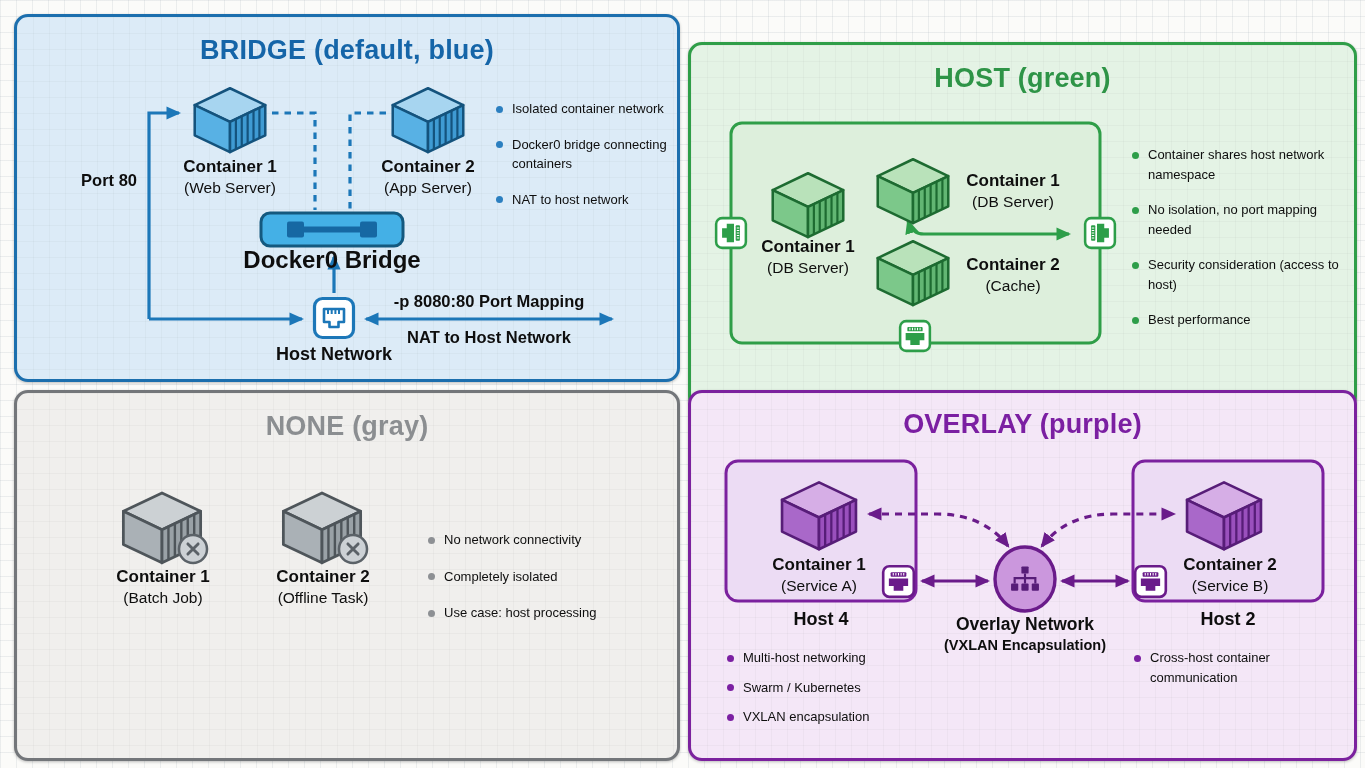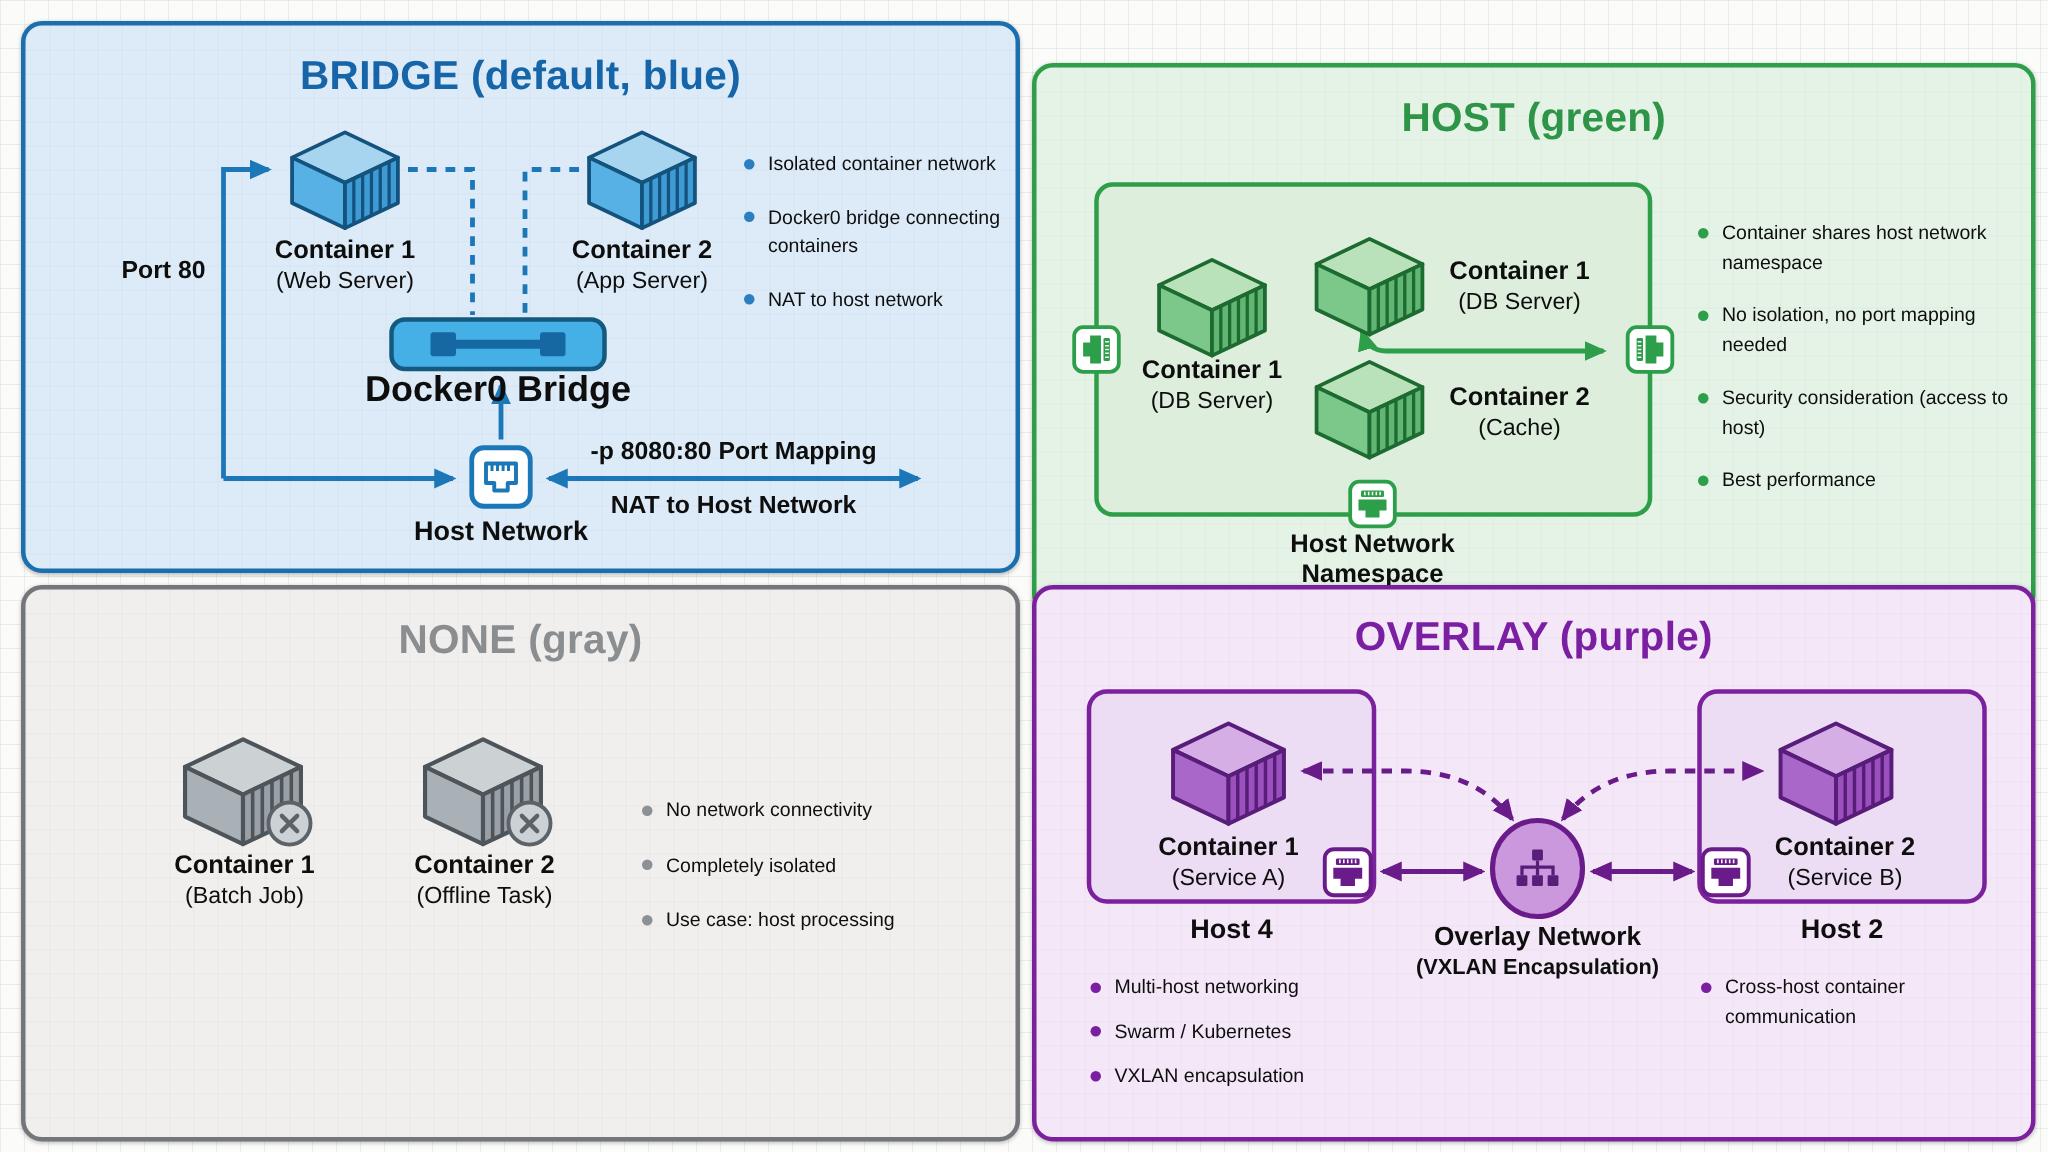--- a/index.html
+++ b/index.html
@@ -153,21 +153,20 @@
     <use href="#rj45-solid" class="port-green" x="23" y="171" width="34" height="34" transform="rotate(90 40 188)"></use>
     <use href="#rj45-solid" class="port-green" x="392" y="171" width="34" height="34" transform="rotate(-90 409 188)"></use>
     <use href="#rj45-solid" class="port-green" x="207" y="274" width="34" height="34"></use>
   </svg>
   <div class="lbl" style="left:117px;top:192px;">Container 1</div>
   <div class="sub" style="left:117px;top:213px;">(DB Server)</div>
   <div class="lbl" style="left:322px;top:126px;">Container 1</div>
   <div class="sub" style="left:322px;top:147px;">(DB Server)</div>
   <div class="lbl" style="left:322px;top:210px;">Container 2</div>
   <div class="sub" style="left:322px;top:231px;">(Cache)</div>
-  <div class="lbl" style="left:224px;top:308px;white-space:normal;width:150px;margin-left:-75px;transform:none;">Host Network Namespace</div>
   <ul class="bullets" style="left:440px;top:100px;width:218px;">
       <li>Container shares host network namespace</li>
       <li>No isolation, no port mapping needed</li>
       <li>Security consideration (access to host)</li>
       <li>Best performance</li>
     </ul>
 </div>
 
 <div class="panel" id="p-none">
   <div class="ttl">NONE (gray)</div>

